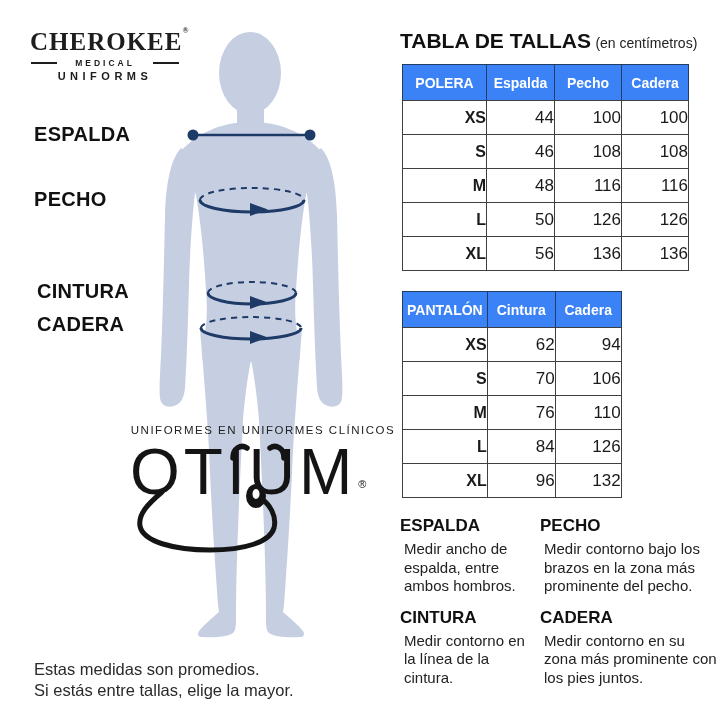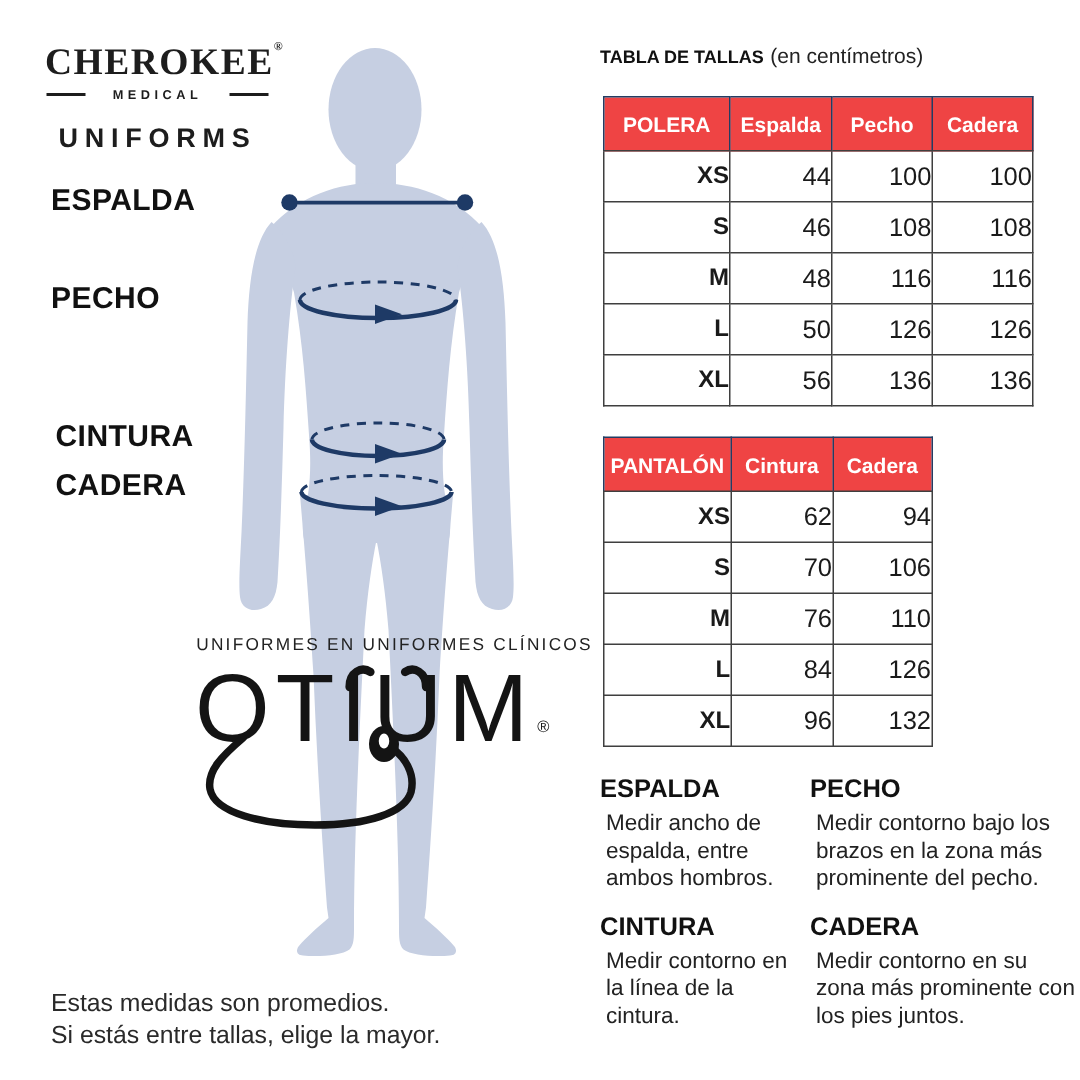--- a/index.html
+++ b/index.html
@@ -8,32 +8,32 @@
   .abs{position:absolute;}
 
   
   .brand{left:30px;top:28px;width:150px;text-align:center;}
   .brand-name{font-family:"Liberation Serif","DejaVu Serif",serif;font-size:25px;letter-spacing:1px;
               color:#1d1d1d;font-weight:600;white-space:nowrap;}
   .brand-reg{font-size:8px;vertical-align:top;position:relative;top:-2px;}
   .brand-medical{display:flex;align-items:center;justify-content:center;gap:18px;margin-top:2px;}
   .brand-medical .rule{height:1.5px;width:26px;background:#1d1d1d;}
   .brand-medical span{font-size:8.5px;letter-spacing:3px;font-weight:bold;color:#1d1d1d;}
-  .brand-uniforms{font-size:18px;font-weight:bold;letter-spacing:4.5px;margin-top:14px;color:#1d1d1d;}
+  .brand-uniforms{font-size:11px;font-weight:bold;letter-spacing:4.5px;margin-top:2px;color:#1d1d1d;}
 
   
   .mlabel{font-size:20px;font-weight:bold;color:#111;letter-spacing:0.3px;}
 
   
   .tt-title{left:400px;top:29px;white-space:nowrap;}
-  .tt-main{font-size:12px;font-weight:bold;color:#111;}
+  .tt-main{font-size:21px;font-weight:bold;color:#111;}
   .tt-suffix{font-size:14px;color:#222;}
 
   table.size-table{border-collapse:collapse;background:#fff;}
-  table.size-table th{background:#ef4444;color:#ffffff;font-size:14px;font-weight:bold;
+  table.size-table th{background:#3b82f6;color:#ffffff;font-size:14px;font-weight:bold;
        border:1px solid #233c63;border-bottom:1px solid #3f3f3f;height:35px;padding:0 4px;}
   table.size-table td{border:1px solid #3f3f3f;text-align:right;height:33px;font-size:17px;color:#1a1a1a;padding:0;}
   table.size-table td.size{font-weight:bold;font-size:16px;}
 
   
   .otium{left:130px;top:424px;width:266px;z-index:5;}
   .otium-tagline{font-size:11.5px;letter-spacing:1.5px;color:#222;text-align:center;white-space:nowrap;}
   .otium-name{font-size:64px;line-height:64px;letter-spacing:4px;color:#141414;margin-top:4px;
               font-weight:400;white-space:nowrap;}
   .otium-reg{font-size:11px;display:inline-block;transform:translate(2px,-6px);letter-spacing:0;}

